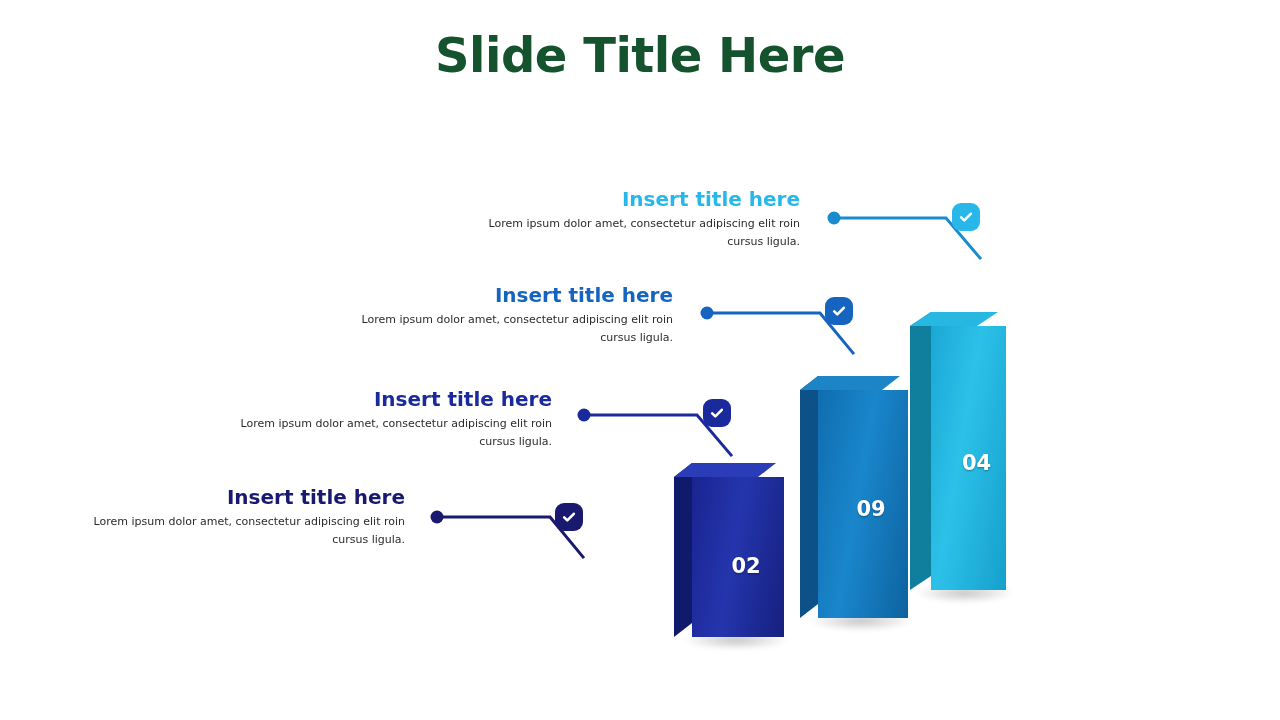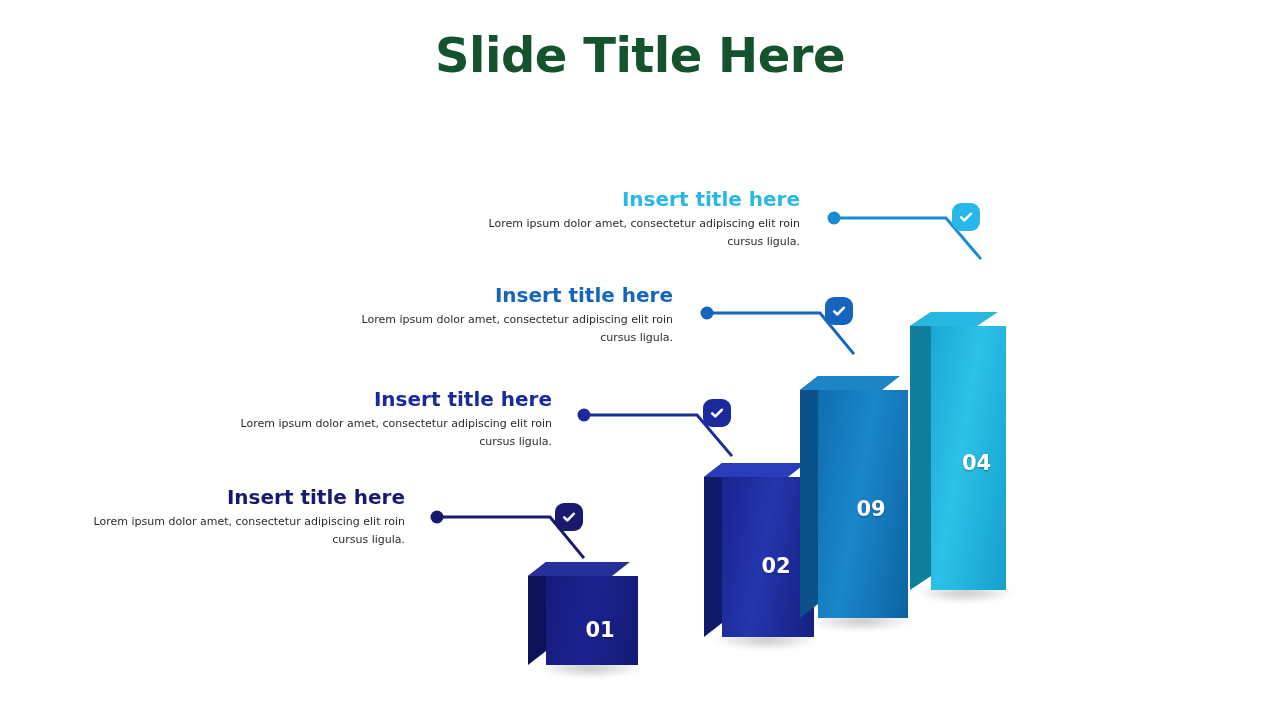--- a/index.html
+++ b/index.html
@@ -177,35 +177,22 @@
   <div class="item-text" id="text-3">
     <p class="item-title" style="color:#1565c0">Insert title here</p>
     <p class="item-desc">Lorem ipsum dolor amet, consectetur adipiscing elit roin cursus ligula.</p>
   </div>
 
   <div class="item-text" id="text-4">
     <p class="item-title" style="color:#27b7e8">Insert title here</p>
     <p class="item-desc">Lorem ipsum dolor amet, consectetur adipiscing elit roin cursus ligula.</p>
   </div>
 
-  <div class="bar" id="bar-1" style="left:546px; top:576px; width:84px; height:89px;">
-    <div class="bar-shadow" style="left:-8px; top:82px; width:104px; height:20px;"></div>
-
-    <svg style="position:absolute; left:-18px; top:-14px; width:20px; height:105px; overflow:visible;" viewBox="0 0 20 105">
-      <polygon points="0,14 18,0 18,89 0,103" fill="#0d1258"></polygon>
-    </svg>
-
-    <svg style="position:absolute; left:-18px; top:-16px; width:104px; height:20px; overflow:visible;" viewBox="0 0 104 20">
-      <polygon points="0,16 18,2 102,2 84,16" fill="#27309a"></polygon>
-    </svg>
-    <div class="face-front" style="background:linear-gradient(100deg,#141a7d 0%,#1b228f 48%,#141a74 100%);"></div>
-    <div class="bar-label" style="top:42px;">01</div>
-  </div>
-
-  <div class="bar" id="bar-2" style="left:692px; top:477px; width:84px; height:160px;margin-left:30px;">
+
+  <div class="bar" id="bar-2" style="left:692px; top:477px; width:84px; height:160px;">
     <div class="bar-shadow" style="left:-8px; top:153px; width:104px; height:20px;"></div>
     <svg style="position:absolute; left:-18px; top:-14px; width:20px; height:176px; overflow:visible;" viewBox="0 0 20 176">
       <polygon points="0,14 18,0 18,160 0,174" fill="#101a6b"></polygon>
     </svg>
     <svg style="position:absolute; left:-18px; top:-16px; width:104px; height:20px; overflow:visible;" viewBox="0 0 104 20">
       <polygon points="0,16 18,2 102,2 84,16" fill="#2b3cb8"></polygon>
     </svg>
     <div class="face-front" style="background:linear-gradient(100deg,#1a2490 0%,#2435ad 45%,#17207f 100%);"></div>
     <div class="bar-label" style="top:77px;">02</div>
   </div>

